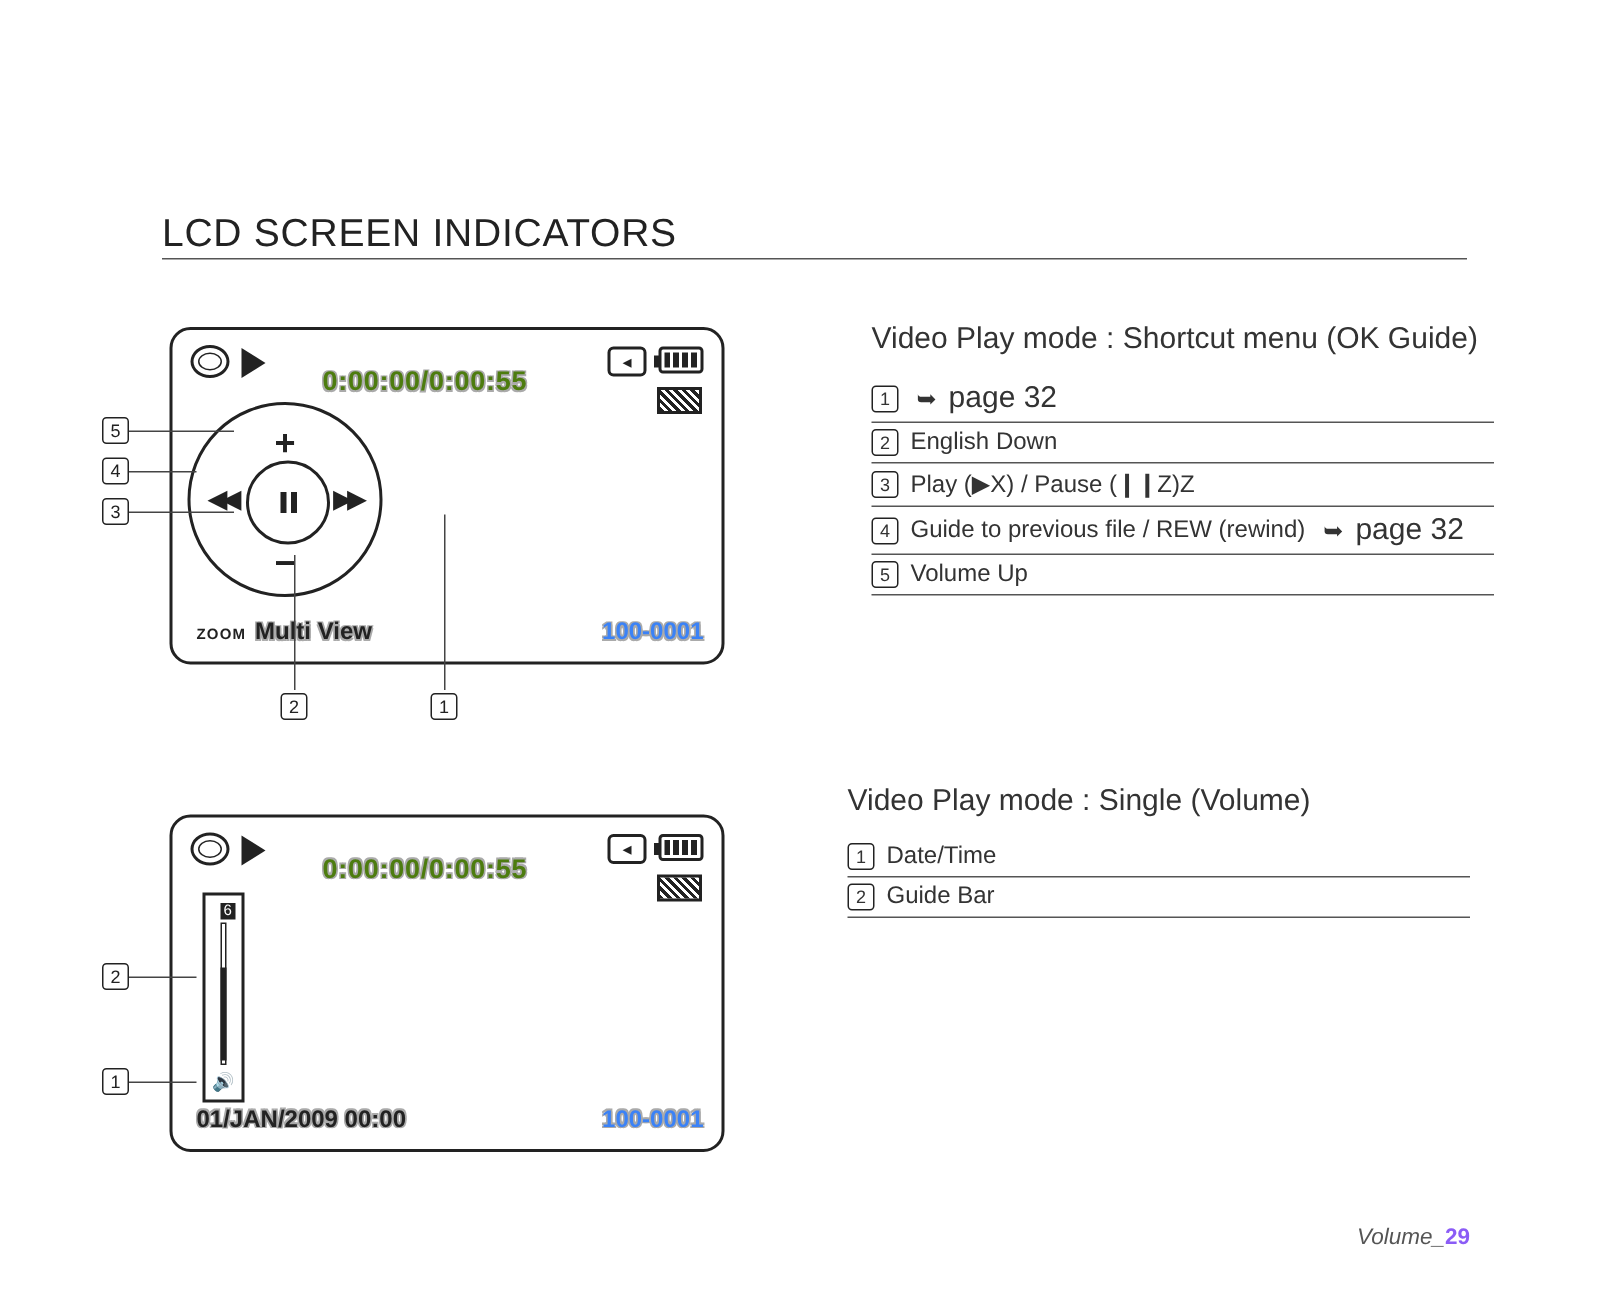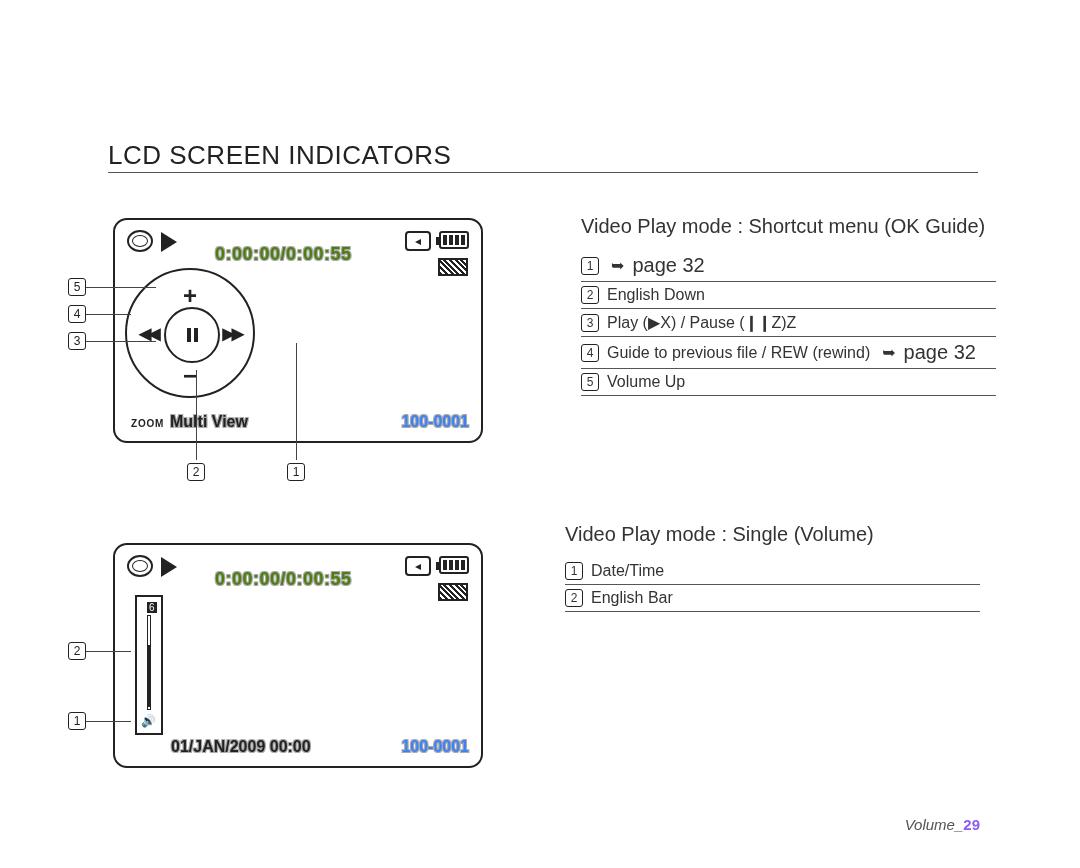--- a/index.html
+++ b/index.html
@@ -229,21 +229,20 @@
       text-shadow: 1px 1px 0 #aaa, -1px 1px 0 #aaa, 1px -1px 0 #aaa, -1px -1px 0 #aaa;
     }
     .datetime {
       position: absolute;
       bottom: 10px;
       left: 16px;
       font-size: 16px;
       font-weight: 800;
       color: #222;
       text-shadow: 1px 1px 0 #aaa, -1px 1px 0 #aaa, 1px -1px 0 #aaa, -1px -1px 0 #aaa;
-      margin-left: 40px;
     }
     .volume-bar {
       position: absolute;
       top: 50px;
       left: 20px;
       width: 28px;
       height: 140px;
       border: 2px solid #222;
       background: #fff;
     }
@@ -465,19 +464,19 @@
 </div>
 
 <div class="right-col-bottom">
   <div class="section-heading">Video Play mode : Single (Volume)</div>
   <div class="info-row">
     <span class="num-box">1</span>
     <span>Date/Time</span>
   </div>
   <div class="info-row">
     <span class="num-box">2</span>
-    <span>English Bar</span>
+    <span>Guide Bar</span>
   </div>
 </div>
 
 <div class="page-footer">
   <span>Volume</span><span>_</span><span class="num">29</span>
 </div>
 
 </body></html>

